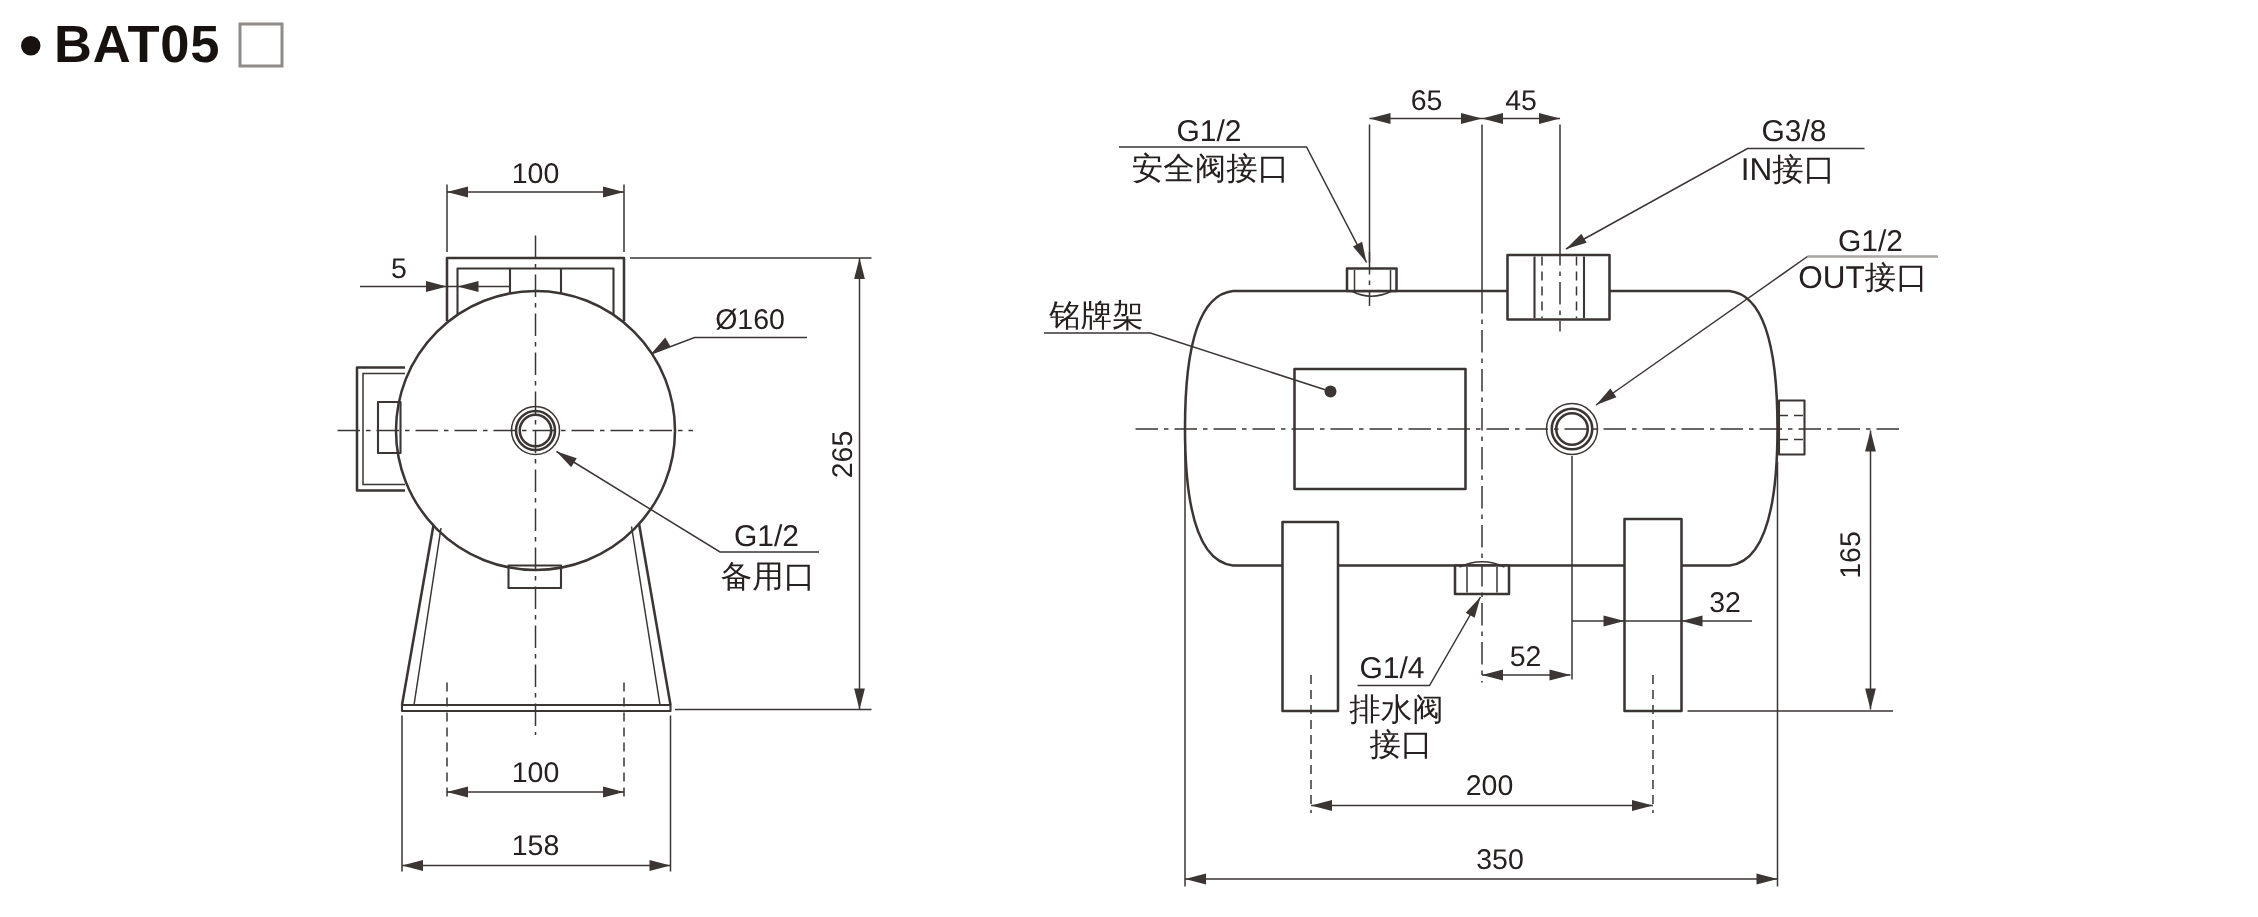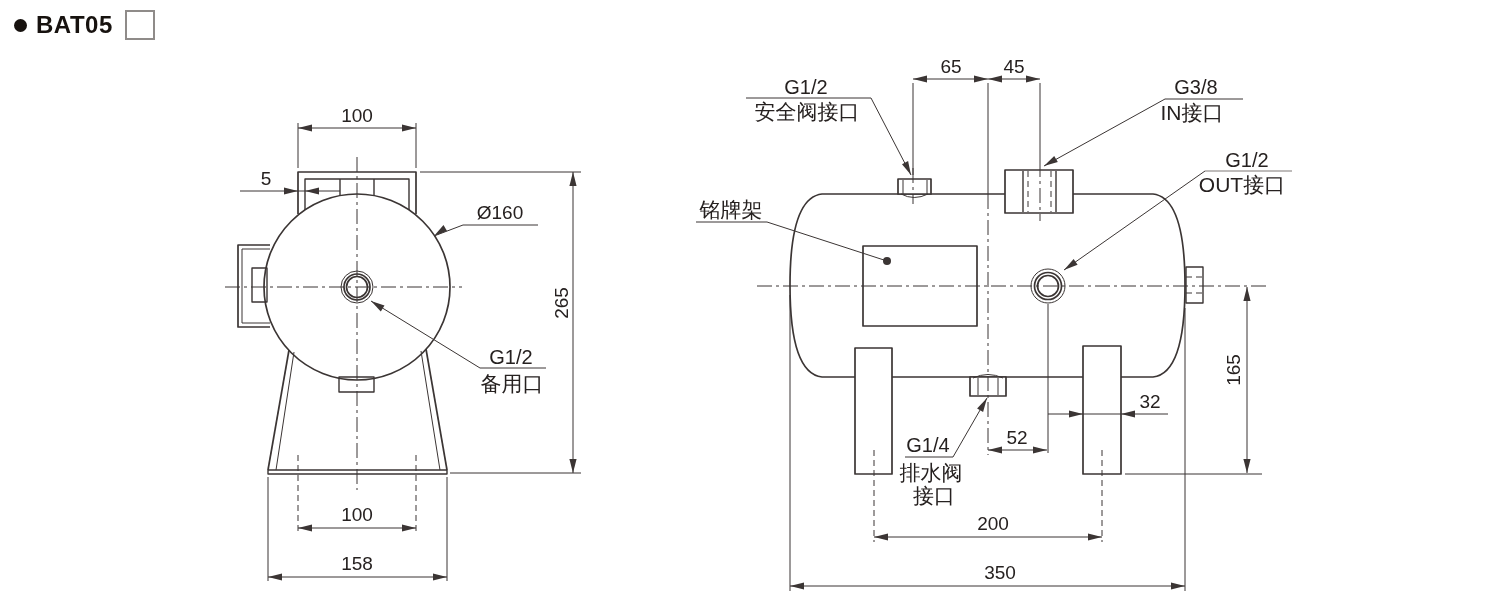--- a/index.html
+++ b/index.html
@@ -1,20 +1,20 @@
 <!DOCTYPE html>
 <html><head>
 <meta charset="utf-8">
 <style>
   html,body{margin:0;padding:0;background:#ffffff;}
   body{width:1505px;height:611px;position:relative;overflow:hidden;
        font-family:"Liberation Sans","DejaVu Sans",sans-serif;}
   .title{position:absolute;top:10px;left:14px;display:flex;align-items:center;}
   .bullet{width:13px;height:13px;border-radius:50%;background:#17120f;display:inline-block;margin-right:9px;}
-  .title-label{font-size:24px;font-weight:bold;color:#17120f;letter-spacing:0.5px;}
+  .title-label{font-size:35px;font-weight:bold;color:#17120f;letter-spacing:0.5px;}
   .variant-box{width:26px;height:26px;border:2px solid #8f8b89;display:inline-block;margin-left:12px;}
   svg{position:absolute;top:0;left:0;}
   .o  {fill:none;stroke:#3b3534;stroke-width:1.7;stroke-linejoin:round;}
   .t2 {fill:none;stroke:#3b3534;stroke-width:1.4;stroke-linejoin:round;}
   .ow {fill:#ffffff;stroke:#3b3534;stroke-width:1.7;stroke-linejoin:round;}
   .t  {fill:none;stroke:#3b3534;stroke-width:1;}
   .gl {fill:none;stroke:#a9a5a3;stroke-width:1.6;}
   .cl {fill:none;stroke:#3b3534;stroke-width:1;stroke-dasharray:15 4 3 4;}
   .dsh{fill:none;stroke:#3b3534;stroke-width:1;stroke-dasharray:6 4;}
   .ar {fill:#3b3534;stroke:none;}

